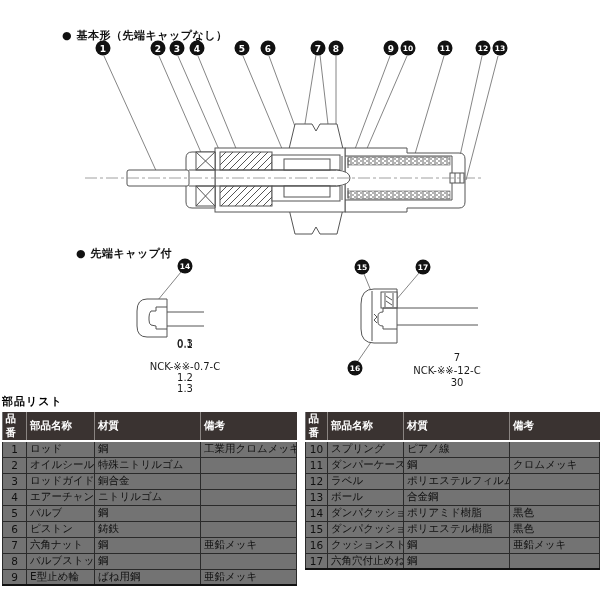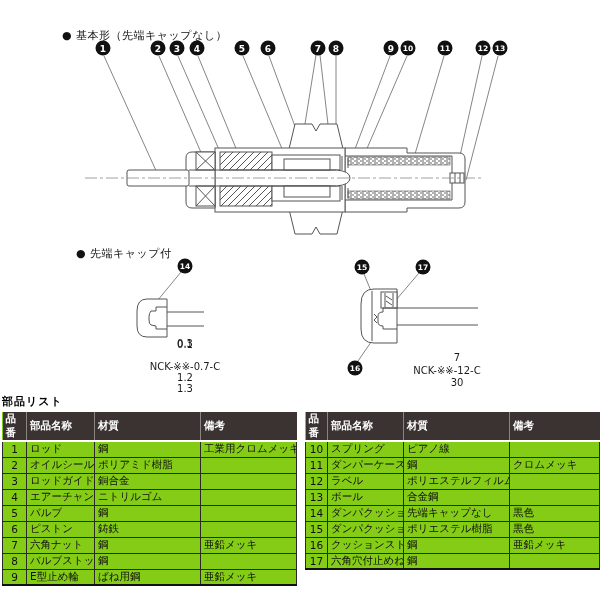--- a/index.html
+++ b/index.html
@@ -1,22 +1,22 @@
 <!DOCTYPE html>
 <html><head>
 <meta charset="utf-8">
 <style>
   *{margin:0;padding:0;box-sizing:border-box}
   html,body{width:600px;height:600px}
   body{background:#fff;font-family:"DejaVu Sans",sans-serif;position:relative;overflow:hidden;color:#111}
   .abs{position:absolute}
-  .sec-label{font-size:11px;font-weight:normal;color:#111;letter-spacing:.5px}
+  .sec-label{font-size:11px;font-weight:bold;color:#111;letter-spacing:.5px}
   .model-line{font-size:10px;color:#1a1a1a;text-align:center;line-height:11px;white-space:nowrap}
   .parts-title{font-size:11px;font-weight:bold;color:#000;letter-spacing:1px}
-  table.parts{border-collapse:collapse;table-layout:fixed;font-size:10.5px;color:#111;background:#84cc16}
+  table.parts{border-collapse:collapse;table-layout:fixed;font-size:10.5px;color:#111;background:#737373}
   table.parts th{background:#3a3331;color:#fff;font-weight:bold;text-align:left;padding:0 3px;height:22px;
                  border-right:1px solid #8a8582;border-bottom:2px solid #fff;font-size:10.5px}
   table.parts th:last-child{border-right:1px solid #3a3331}
   table.parts td{border:1px solid #2a2a2a;height:16px;padding:0 3px;overflow:hidden;white-space:nowrap}
   table.parts td:first-child{text-align:center;padding:0}
   table.parts tbody tr:last-child td{border-bottom:2px solid #111}
   svg .ln{stroke:#555;stroke-width:1;fill:none}
   svg .fw{stroke:#555;stroke-width:1;fill:#fff}
   svg .leader{stroke:#777;stroke-width:.9;fill:none}
   svg .callout-circle{fill:#111;stroke:none}
@@ -219,21 +219,21 @@
   <tbody>
       <tr>
         <td>1</td>
         <td>ロッド</td>
         <td>鋼</td>
         <td>工業用クロムメッキ</td>
       </tr>
       <tr>
         <td>2</td>
         <td>オイルシール</td>
-        <td>ポリアミド樹脂</td>
+        <td>特殊ニトリルゴム</td>
         <td></td>
       </tr>
       <tr>
         <td>3</td>
         <td>ロッドガイド</td>
         <td>銅合金</td>
         <td></td>
       </tr>
       <tr>
         <td>4</td>
@@ -310,21 +310,21 @@
       </tr>
       <tr>
         <td>13</td>
         <td>ボール</td>
         <td>合金鋼</td>
         <td></td>
       </tr>
       <tr>
         <td>14</td>
         <td>ダンパクッション</td>
-        <td>先端キャップなし</td>
+        <td>ポリアミド樹脂</td>
         <td>黒色</td>
       </tr>
       <tr>
         <td>15</td>
         <td>ダンパクッション</td>
         <td>ポリエステル樹脂</td>
         <td>黒色</td>
       </tr>
       <tr>
         <td>16</td>

